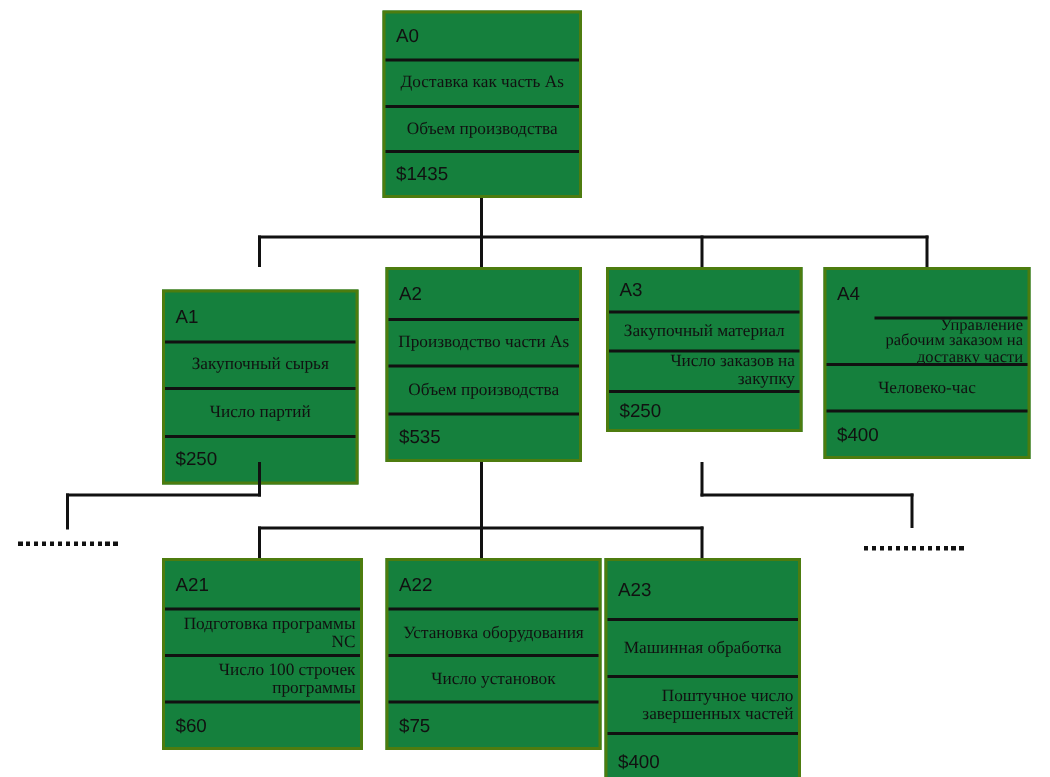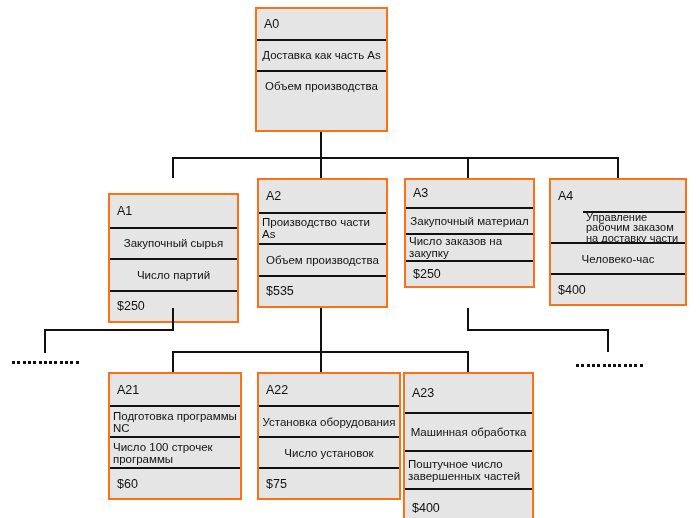--- a/index.html
+++ b/index.html
@@ -11,22 +11,22 @@
   }
   .canvas{
     position:relative;
     width:700px;height:518px;
     background:#ffffff;
     overflow:hidden;
   }
   
   .node{
     position:absolute;
-    background:#e5e5e5;
-    border:2px solid #f97316;
+    background:#15803d;
+    border:2px solid #4d7c0f;
     box-sizing:border-box;
     display:grid;
     grid-template-rows:1fr 1fr 1fr 1fr;
   }
   .node .row{
     display:flex;
     align-items:center;
     overflow:hidden;
     box-sizing:border-box;
     line-height:12px;
@@ -34,23 +34,24 @@
   .node .row + .row{
     border-top:2px solid #111111;
   }
   .row.rid, .row.rcost{
     justify-content:flex-start;
     padding-left:7px;
     font-size:12.5px;
   }
   .row.rname, .row.rmeasure{
     justify-content:center;
-    text-align:left;
+    text-align:right;
     padding:0 3px;
     font-size:11.5px;
+    font-family:Liberation Serif, serif;
   }
   .row.tight{line-height:10.5px;font-size:11px;margin-left:32px;}
   
   .line{
     position:absolute;
     background:#111111;
   }
   .dots{
     position:absolute;
     height:3px;
@@ -59,20 +60,21 @@
 </style>
 </head>
 <body>
 
 <div class="canvas">
 
   <div class="node" style="left:255px;top:7px;width:133px;height:125px">
     <div class="row rid">A0</div>
     <div class="row rname">Доставка как часть As</div>
     <div class="row rmeasure">Объем производства</div>
+    <div class="row rcost">$1435</div>
   </div>
 
   <div class="line" style="left:320px;top:132px;width:2px;height:27px"></div>
   <div class="line" style="left:172px;top:157px;width:447px;height:2px"></div>
   <div class="line" style="left:172px;top:157px;width:2px;height:21px"></div>
   <div class="line" style="left:320px;top:157px;width:2px;height:21px"></div>
   <div class="line" style="left:467px;top:157px;width:2px;height:21px"></div>
   <div class="line" style="left:617px;top:157px;width:2px;height:21px"></div>
 
   <div class="node" style="left:108px;top:193px;width:131px;height:130px">

